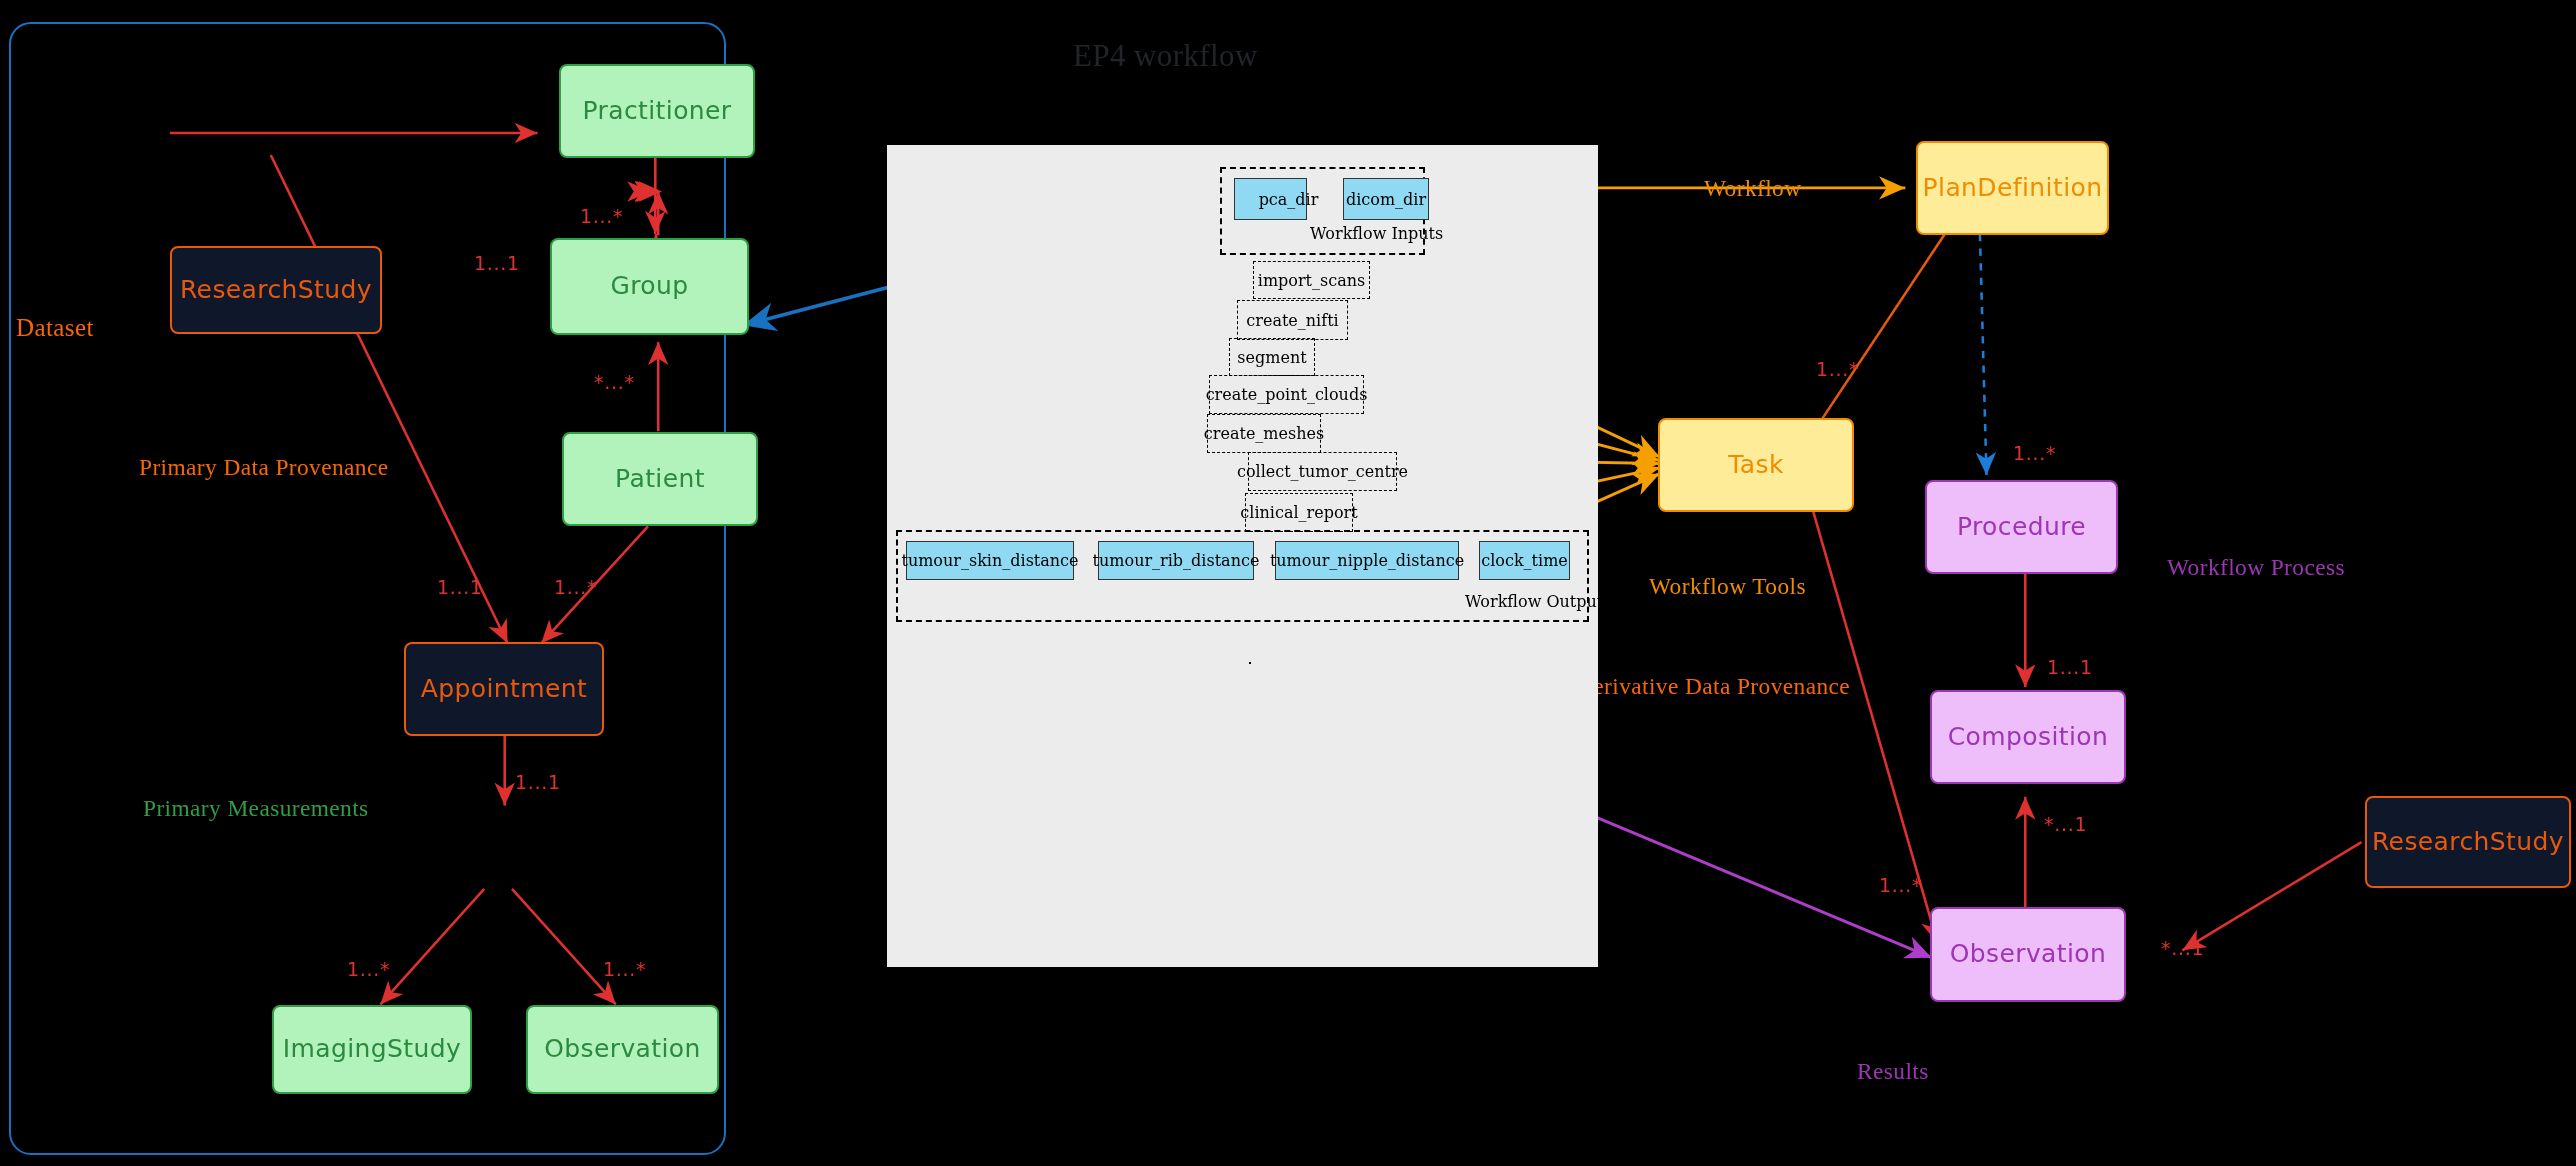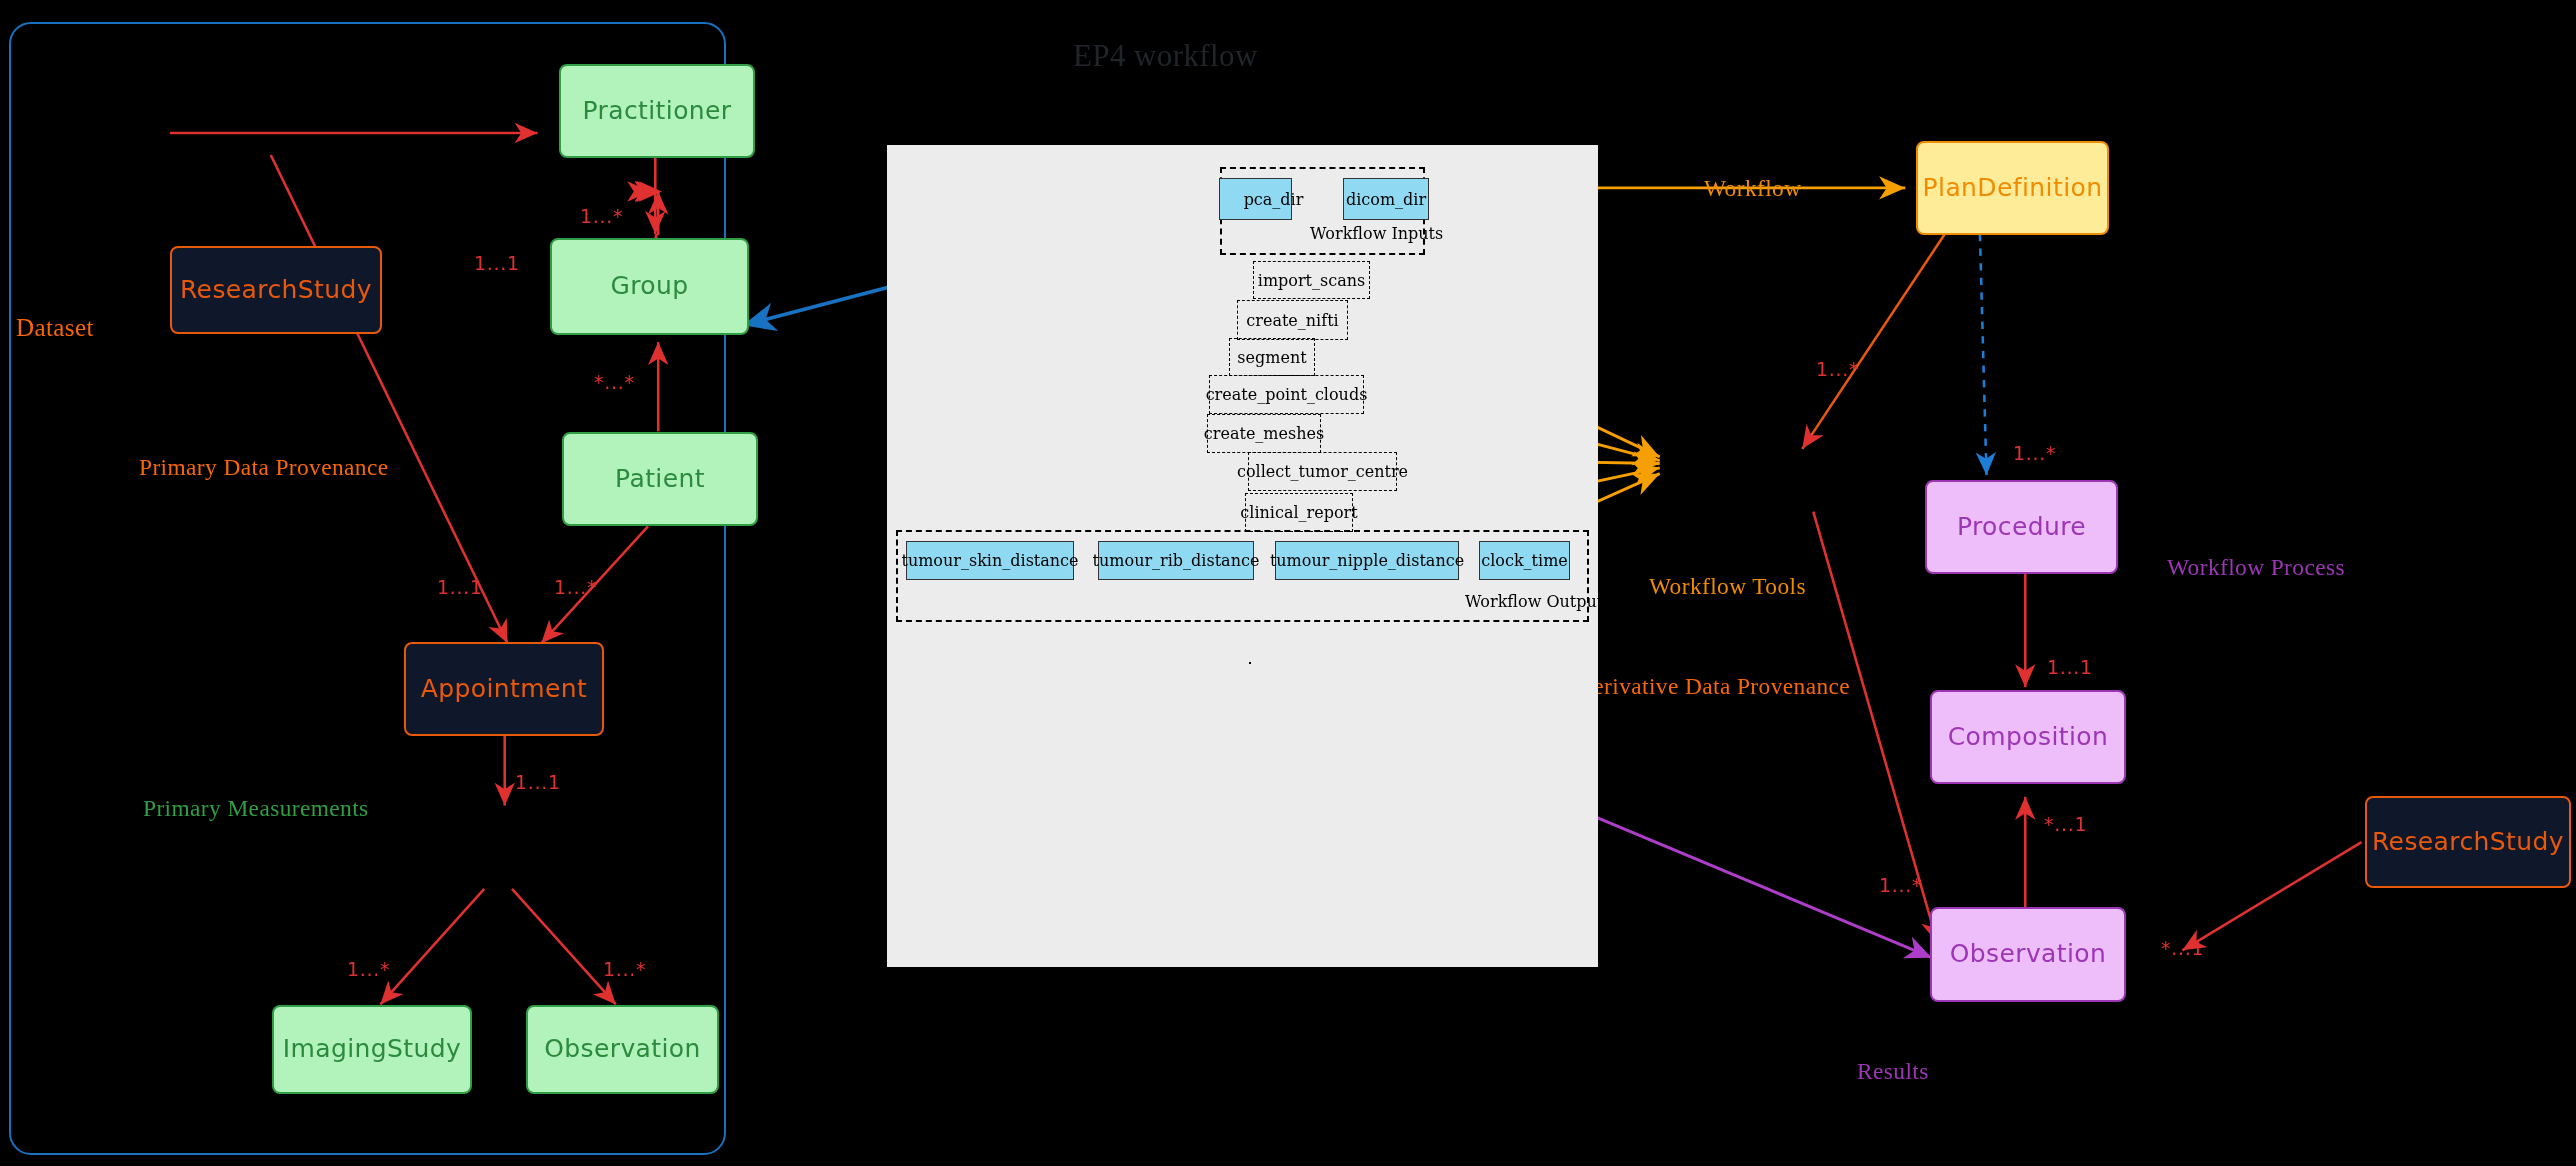--- a/index.html
+++ b/index.html
@@ -195,20 +195,23 @@
   </div>
 
   <div class="node n-green" style="left:526px;top:1005px;width:193px;height:89px;font-size:25px;">
     <span>Observation</span>
   </div>
 
   <div class="node n-yellow" style="left:1916px;top:141px;width:193px;height:94px;font-size:25px;">
     <span>PlanDefinition</span>
   </div>
 
+  <div class="node n-yellow" style="left:1658px;top:418px;width:196px;height:94px;font-size:25px;">
+    <span>Task</span>
+  </div>
 
   <div class="node n-purple" style="left:1925px;top:480px;width:193px;height:94px;font-size:25px;">
     <span>Procedure</span>
   </div>
 
   <div class="node n-purple" style="left:1930px;top:690px;width:196px;height:94px;font-size:25px;">
     <span>Composition</span>
   </div>
 
   <div class="node n-purple" style="left:1930px;top:907px;width:196px;height:95px;font-size:25px;">
@@ -249,21 +252,21 @@
   <div class="card" style="left:2047px;top:656px;">1...1</div>
   <div class="card" style="left:2044px;top:813px;">*...1</div>
   <div class="card" style="left:1879px;top:874px;">1...*</div>
   <div class="card" style="left:2161px;top:937px;">*...1</div>
 
   <div id="wf-panel">
 
     <div class="wf-cluster" style="left:333px;top:22px;width:205px;height:88px;"></div>
     <div class="wf-cluster-label" style="left:423px;top:79px;font-size:16px;">Workflow Inputs</div>
 
-    <div class="wf-io" style="left:332px;top:33px;width:73px;height:42px;font-size:16px;padding-left:36px;">
+    <div class="wf-io" style="left:347px;top:33px;width:73px;height:42px;font-size:16px;padding-left:36px;">
       <span>pca_dir</span>
     </div>
     <div class="wf-io" style="left:456px;top:33px;width:86px;height:42px;font-size:16px;">
       <span>dicom_dir</span>
     </div>
 
     <div class="wf-step" style="left:366px;top:116px;width:117px;height:38px;font-size:16px;">
       <span>import_scans</span>
     </div>
     <div class="wf-step" style="left:350px;top:155px;width:111px;height:40px;font-size:16px;">

